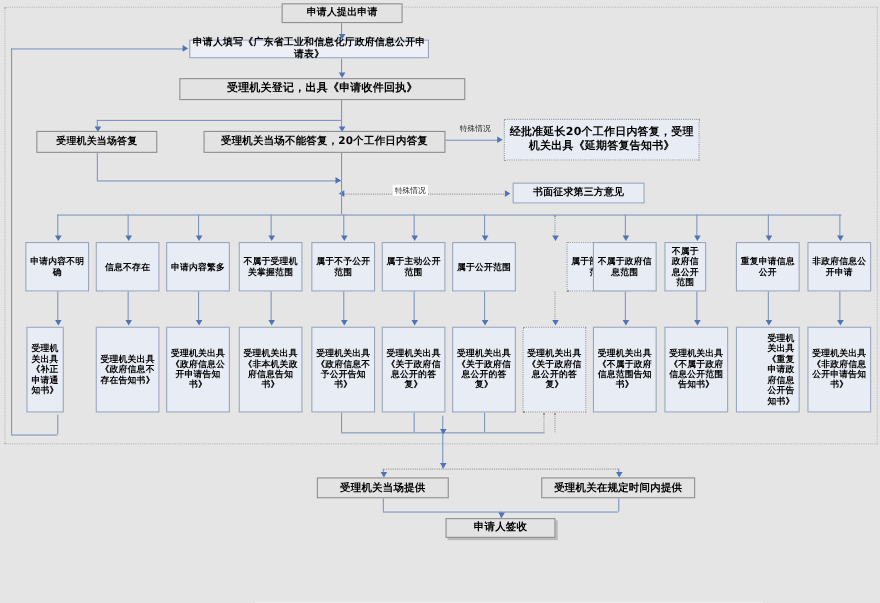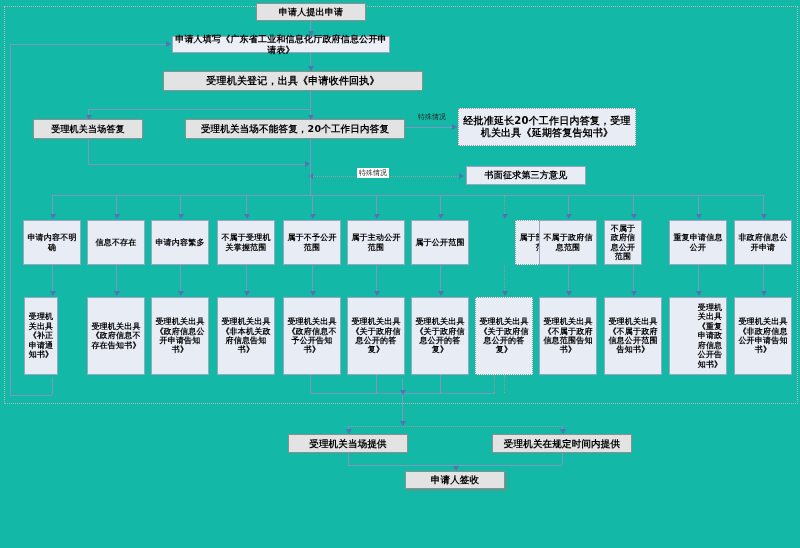--- a/index.html
+++ b/index.html
@@ -1,17 +1,17 @@
 <!DOCTYPE html>
 <html><head>
 <meta charset="utf-8">
 <style>
   html,body{margin:0;padding:0;background:#ffffff;}
   body{font-family:"DejaVu Sans","Liberation Sans",sans-serif;}
-  #canvas{position:relative;width:800px;height:548px;background:#14b8a6;overflow:hidden;}
+  #canvas{position:relative;width:800px;height:548px;background:#e5e5e5;overflow:hidden;}
 
   .node{
     position:absolute;
     box-sizing:border-box;
     background:#e8ecf4;
     border:1px solid #9aa6bd;
     color:#000;
     display:flex;
     align-items:center;
     justify-content:center;

